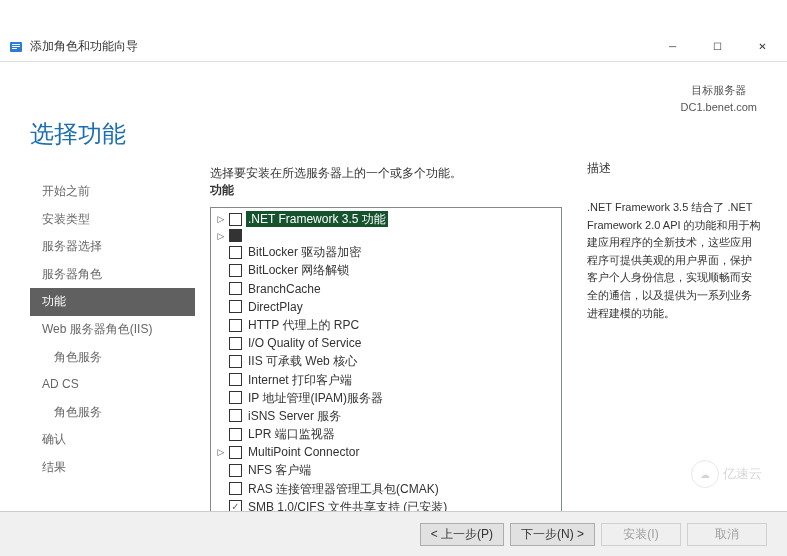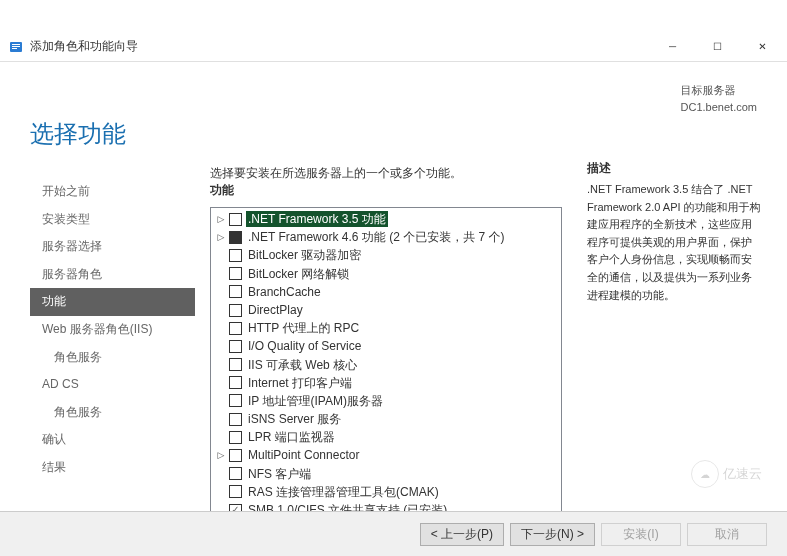--- a/index.html
+++ b/index.html
@@ -7,21 +7,21 @@
     
     .titlebar { height: 30px; display: flex; align-items: center; padding: 0 2px 0 8px; border-bottom: 1px solid #e0e0e0; margin-top: 32px; }
     .titlebar-icon { width: 16px; height: 16px; margin-right: 6px; display: flex; align-items: center; justify-content: center; }
     .titlebar-icon svg { width: 16px; height: 16px; }
     .titlebar-text { font-size: 12px; color: #333; flex: 1; }
     .titlebar-controls { display: flex; }
     .titlebar-btn { width: 45px; height: 28px; display: flex; align-items: center; justify-content: center; font-size: 10px; color: #333; }
     
     .header-area { padding: 20px 30px 10px 30px; display: flex; justify-content: space-between; align-items: flex-start; }
     .page-title { font-size: 24px; color: #1a6fb0; font-weight: 300; margin-top: 36px; }
-    .target-info { text-align: left; font-size: 11px; color: #555; line-height: 1.5; }
+    .target-info { text-align: center; font-size: 11px; color: #555; line-height: 1.5; }
     
     .main-content { display: flex; padding: 0 0 0 30px; height: 395px; }
     
     .sidebar { width: 165px; padding-top: 18px; }
     .sidebar-item { font-size: 12px; color: #666; padding: 6px 12px; cursor: pointer; line-height: 1.3; }
     .sidebar-item.active { background: #606060; color: #fff; }
     .sidebar-item.indent { padding-left: 24px; }
     
     .center-panel { flex: 1; padding: 0 15px 0 15px; display: flex; flex-direction: column; }
     .instructions { font-size: 12px; color: #333; margin-bottom: 0; padding-top: 5px; }
@@ -30,21 +30,21 @@
     .feature-item { display: flex; align-items: center; padding: 1px 2px; font-size: 12px; color: #333; line-height: 1.35; white-space: nowrap; }
     .feature-item .expander { width: 12px; font-size: 9px; color: #555; text-align: center; }
     .feature-item .expander.empty { visibility: hidden; }
     .feature-item .checkbox { width: 13px; height: 13px; border: 1px solid #333; margin: 0 4px 0 2px; display: inline-flex; align-items: center; justify-content: center; font-size: 9px; background: #fff; flex-shrink: 0; }
     .feature-item .checkbox.filled { background: #333; }
     .feature-item .checkbox.checked::after { content: "✓"; color: #666; font-size: 10px; }
     .feature-item .label { padding: 0 2px; }
     .feature-item .label.selected { background: #14532d; color: #fff; }
     
     .right-panel { width: 210px; padding: 0 25px 0 10px; }
-    .desc-label { font-size: 12px; color: #333; margin-bottom: 4px; font-weight: bold; }
+    .desc-label { font-size: 12px; color: #333; margin-bottom: 22px; font-weight: normal; }
     .desc-text { font-size: 11px; color: #333; line-height: 1.6; }
     
     .footer { position: absolute; bottom: 0; left: 0; right: 0; height: 45px; border-top: 1px solid #ccc; display: flex; align-items: center; justify-content: flex-end; padding: 4px 20px; gap: 6px; background: #f0f0f0; }
     .footer-btn { min-width: 80px; height: 23px; font-size: 12px; border: 1px solid #adadad; background: #e1e1e1; color: #333; cursor: pointer; padding: 0 10px; }
     .footer-btn:disabled { color: #a0a0a0; border-color: #d0d0d0; background: #efefef; cursor: default; }
     
     .watermark { position: absolute; right: 25px; top: 460px; opacity: 0.35; font-size: 13px; color: #888; display: flex; align-items: center; gap: 4px; }
     .watermark-circle { width: 28px; height: 28px; border-radius: 50%; border: 1px solid #bbb; display: flex; align-items: center; justify-content: center; font-size: 10px; }
     
     .feature-list::-webkit-scrollbar { width: 17px; }
@@ -99,21 +99,20 @@
     <div class="section-label">功能</div>
     <div class="feature-list" id="feature-list">
         <div class="feature-item">
           <span class="expander">▷</span>
           <span class="checkbox"></span>
           <span class="label selected">.NET Framework 3.5 功能</span>
         </div>
         <div class="feature-item">
           <span class="expander">▷</span>
           <span class="checkbox filled"></span>
-          <span class="label">.NET Framework 4.6 功能 (2 个已安装，共 7 个)</span>
         </div>
         <div class="feature-item">
           <span class="expander empty">▷</span>
           <span class="checkbox"></span>
           <span class="label">BitLocker 驱动器加密</span>
         </div>
         <div class="feature-item">
           <span class="expander empty">▷</span>
           <span class="checkbox"></span>
           <span class="label">BitLocker 网络解锁</span>

